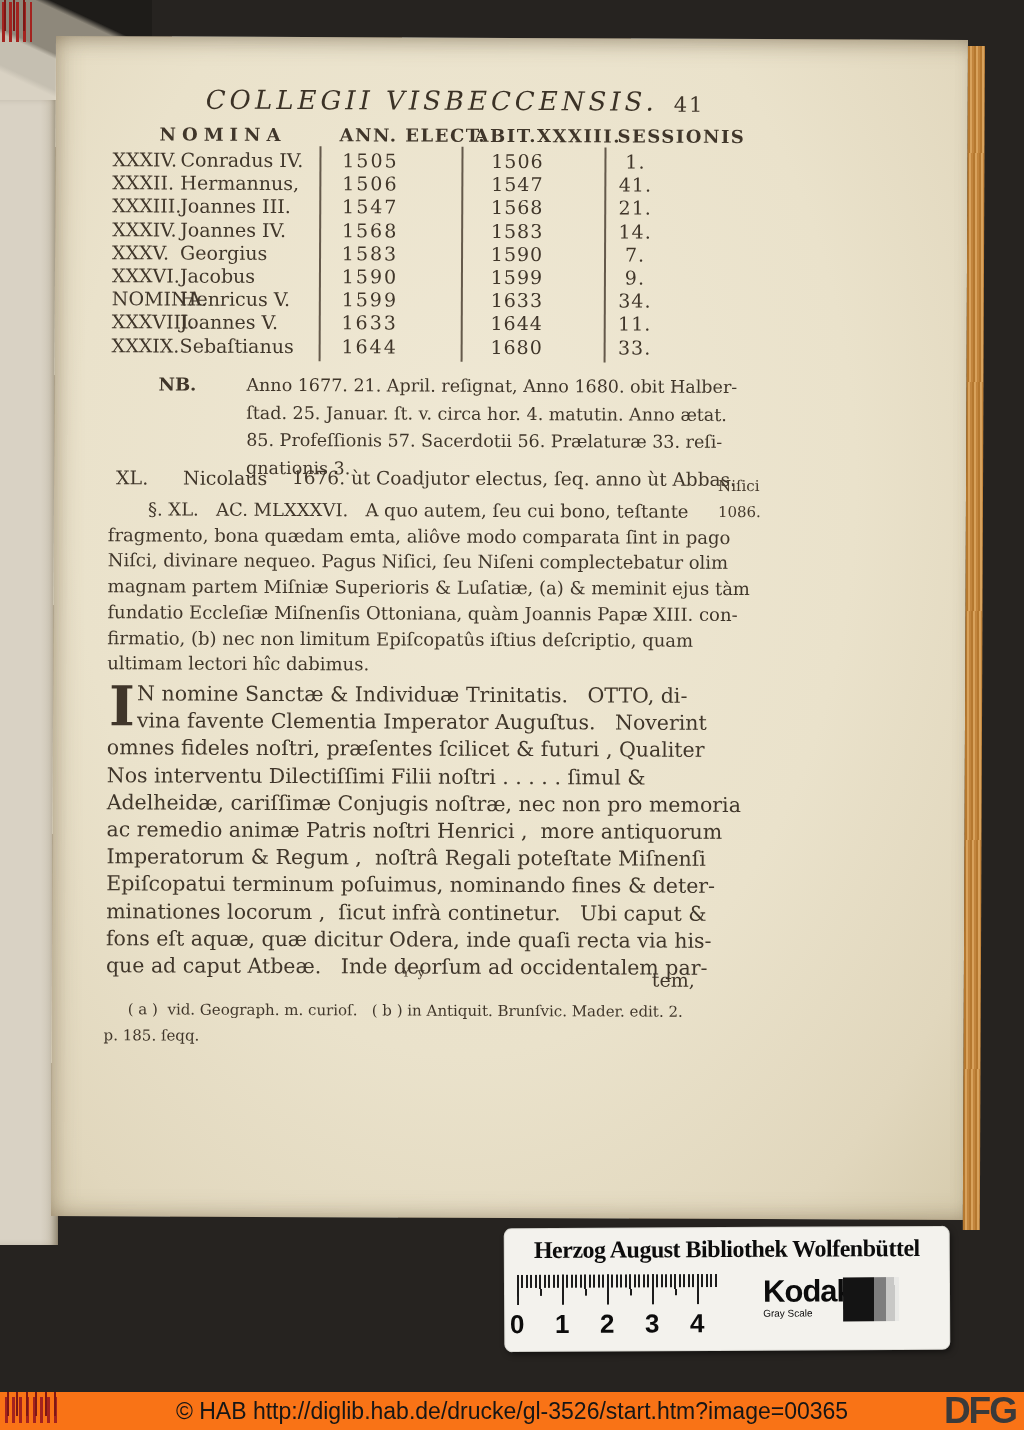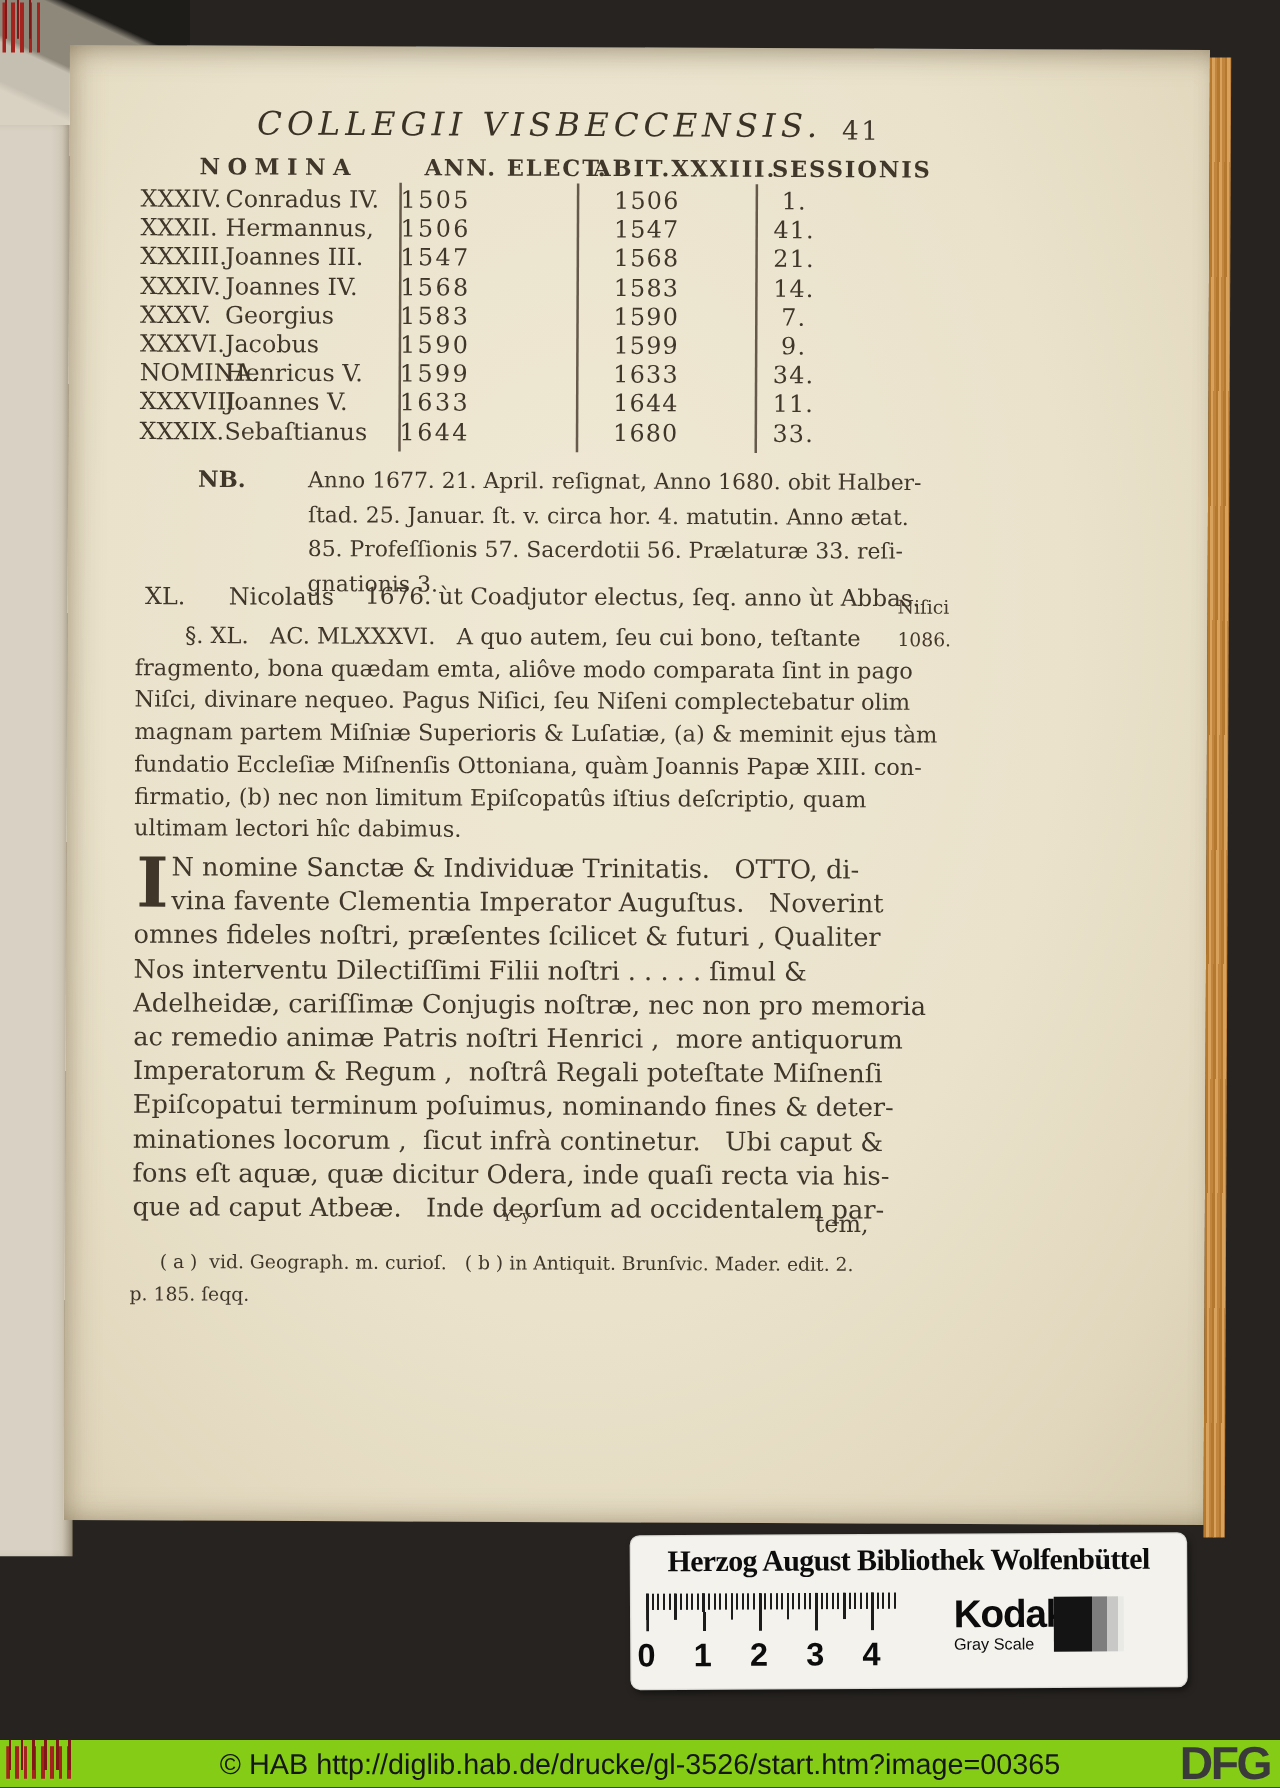--- a/index.html
+++ b/index.html
@@ -30,21 +30,21 @@
   .h-nomina{left:104px;letter-spacing:6px;}
   .h-elect{left:284px;}
   .h-obit{left:419px;}
   .h-sess{left:562px;}
 
   .table{position:absolute;left:57px;top:112px;width:570px;height:212px;}
   .trow{position:relative;height:23.2px;font-size:19px;}
   .trow span{position:absolute;top:0;}
   .c-num{left:0;}
   .c-name{left:68px;}
-  .c-elect{left:208px;width:100px;text-align:left;letter-spacing:2px;}
+  .c-elect{left:208px;width:100px;text-align:center;letter-spacing:2px;}
   .c-obit{left:352px;width:106px;text-align:center;letter-spacing:1px;}
   .c-sess{left:488px;width:70px;text-align:center;letter-spacing:1px;}
   .vrule{position:absolute;top:-3px;height:215px;width:2px;background:#4c4134;opacity:.85;}
   .vr1{left:207px;} .vr2{left:349px;} .vr3{left:492px;}
 
   .tl{white-space:pre;}
   .nb-label{left:104px;top:337px;font-size:18px;font-weight:bold;}
   .nb-lines{position:absolute;left:192px;top:335px;font-size:17.5px;line-height:27.5px;}
   .xl-label{left:62px;top:430px;font-size:19px;}
   .xl-name{left:129px;top:430px;font-size:19px;}
@@ -72,26 +72,26 @@
   .ticks{position:absolute;left:12px;top:46px;width:202px;height:34px;}
   .ticks div{position:absolute;left:0;right:0;top:0;}
   .t-small{height:13px;background:repeating-linear-gradient(90deg,#1c1c1c 0 1.6px,transparent 1.6px 4.5px);}
   .t-half{height:21px;background:repeating-linear-gradient(90deg,#1c1c1c 0 2px,transparent 2px 22.5px);}
   .t-major{height:30px;background:repeating-linear-gradient(90deg,#1c1c1c 0 2.4px,transparent 2.4px 45px);}
   .ruler-num{position:absolute;top:80px;width:24px;text-align:center;
     font-weight:bold;font-size:26px;}
   .rn0{left:0;} .rn1{left:45px;} .rn2{left:90px;} .rn3{left:135px;} .rn4{left:180px;}
   .kodak-brand{position:absolute;left:258px;top:46px;}
   .kodak-word{font-weight:bold;font-size:31px;letter-spacing:-1px;}
-  .kodak-sub{font-size:13px;margin-top:-2px;}
+  .kodak-sub{font-size:10px;margin-top:-2px;}
   .grayscale-patch{position:absolute;left:338px;top:50px;width:56px;height:44px;
     background:linear-gradient(90deg,#141414 0 55%,#7d7d7d 55% 76%,#c8c8c6 76% 92%,#e9e9e6 92%);}
 
   
-  .footer{position:absolute;left:0;right:0;bottom:0;height:38px;background:#84cc16;
+  .footer{position:absolute;left:0;right:0;bottom:0;height:38px;background:#f97316;
     font-family:"Liberation Sans",sans-serif;}
   .footer-url{position:absolute;left:0;right:0;top:0;height:38px;line-height:38px;
     text-align:center;font-size:23px;color:#161616;white-space:pre;}
   .dfg{position:absolute;right:8px;top:-2px;font-size:37px;font-weight:bold;
     letter-spacing:-2px;color:#3a3a3a;}
 
   
   .barcode{position:absolute;}
   .barcode::before,.barcode::after{content:"";position:absolute;}
   .barcode::before{inset:0;background:repeating-linear-gradient(90deg,#a3231f 0 3px,transparent 3px 7px);}

